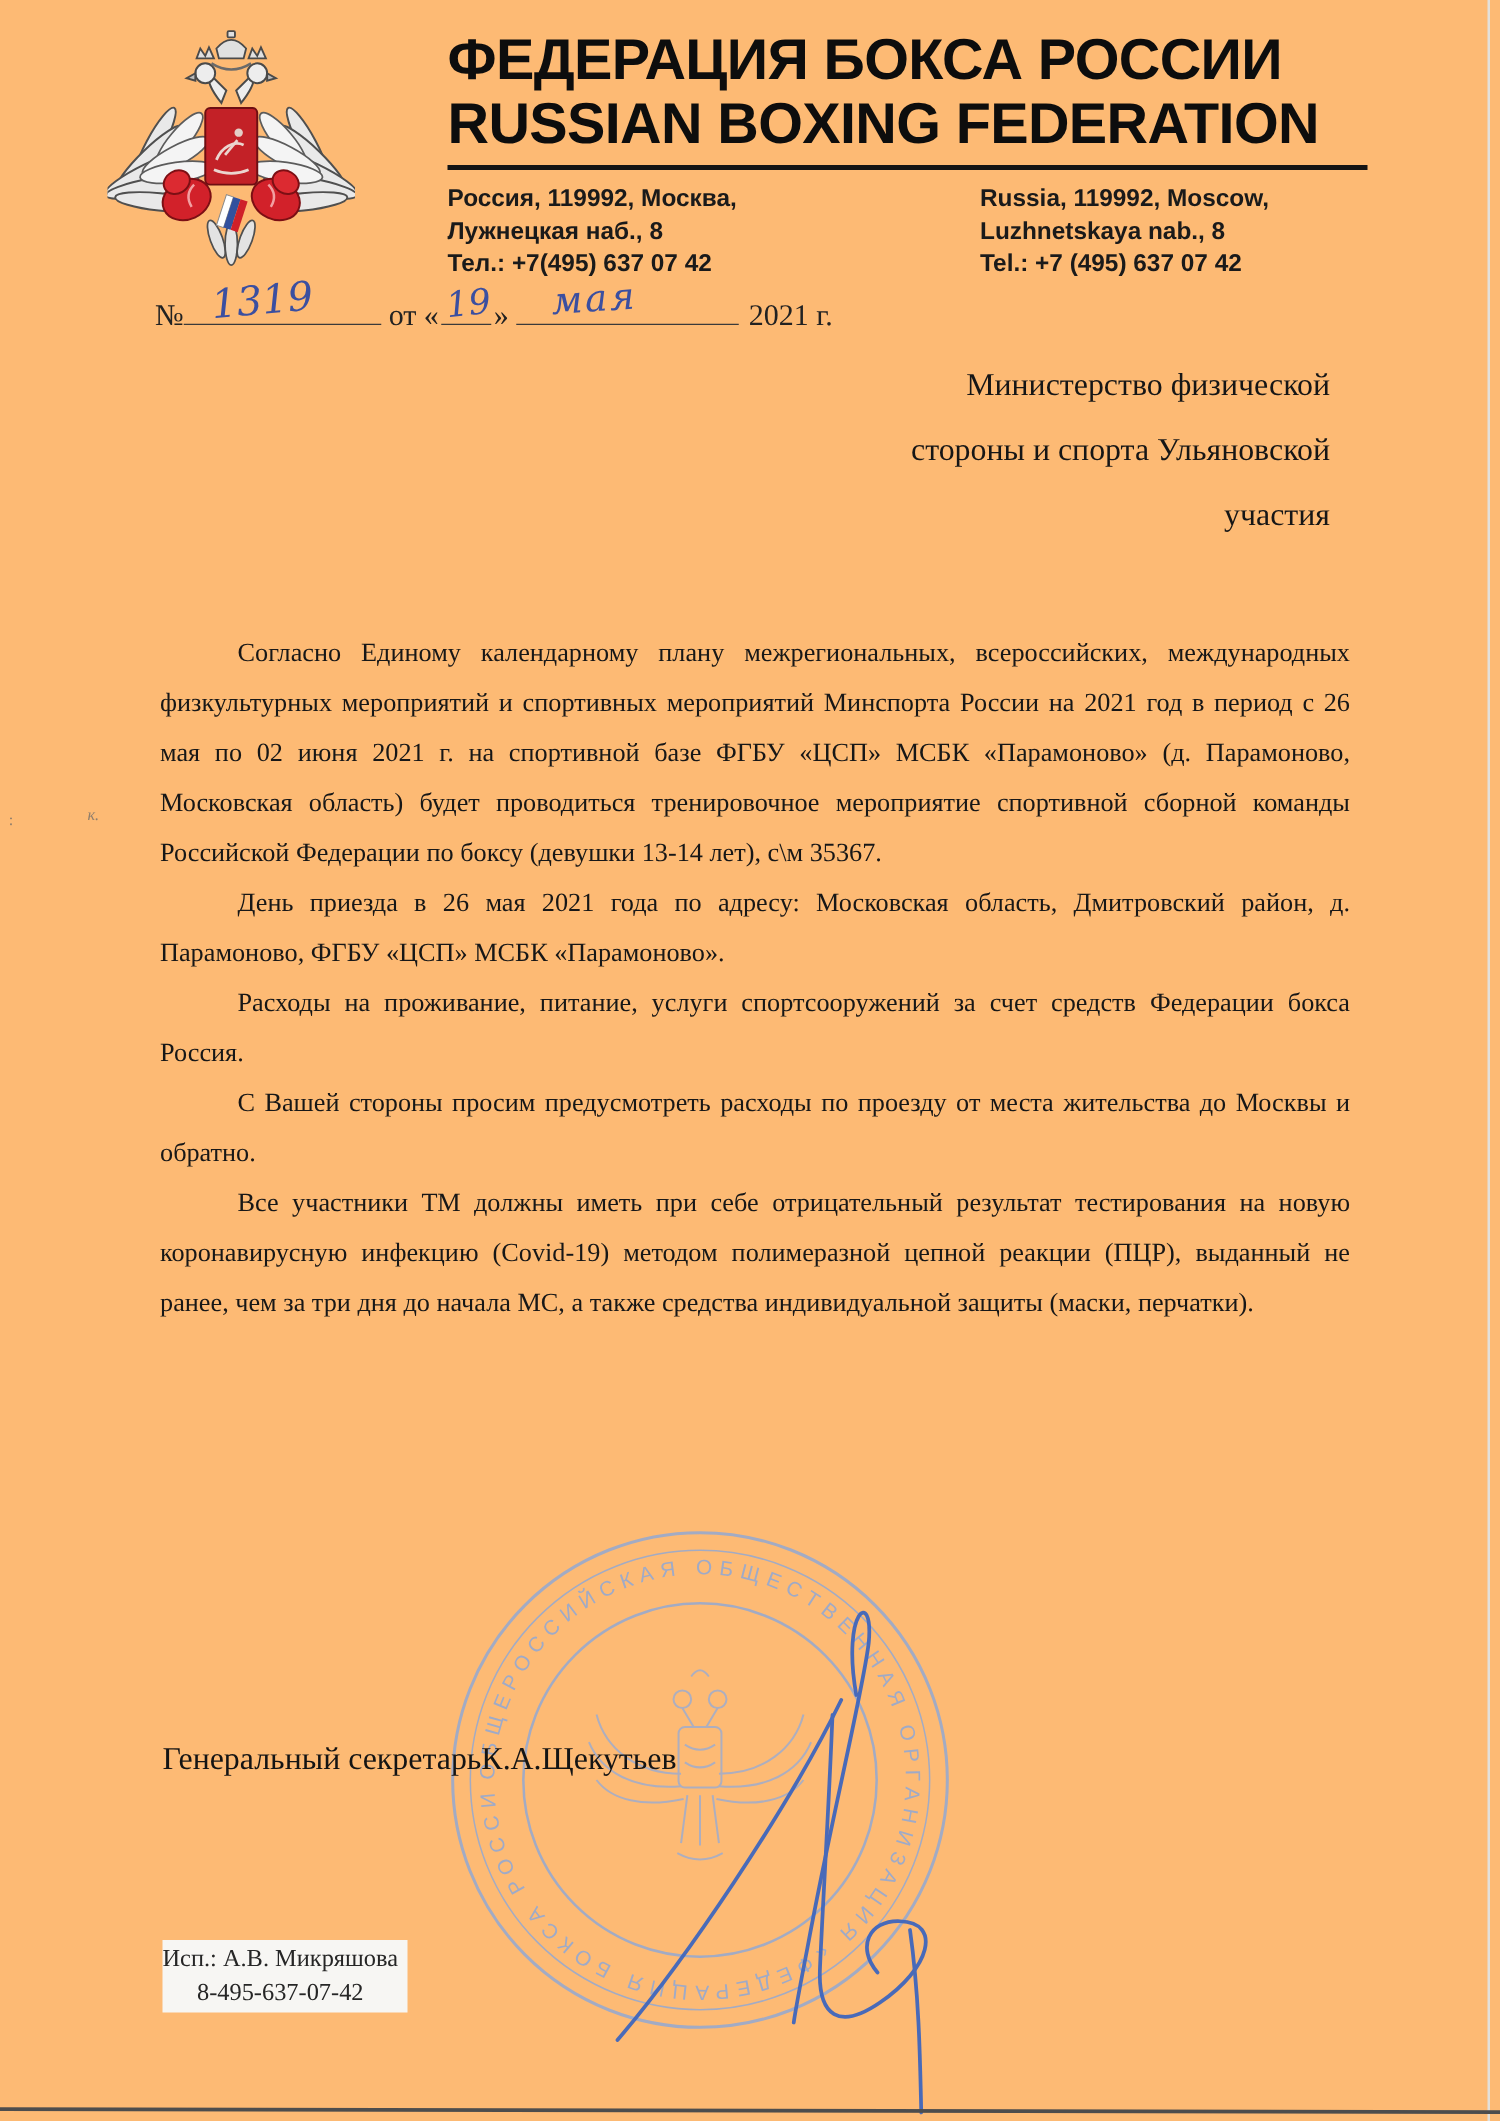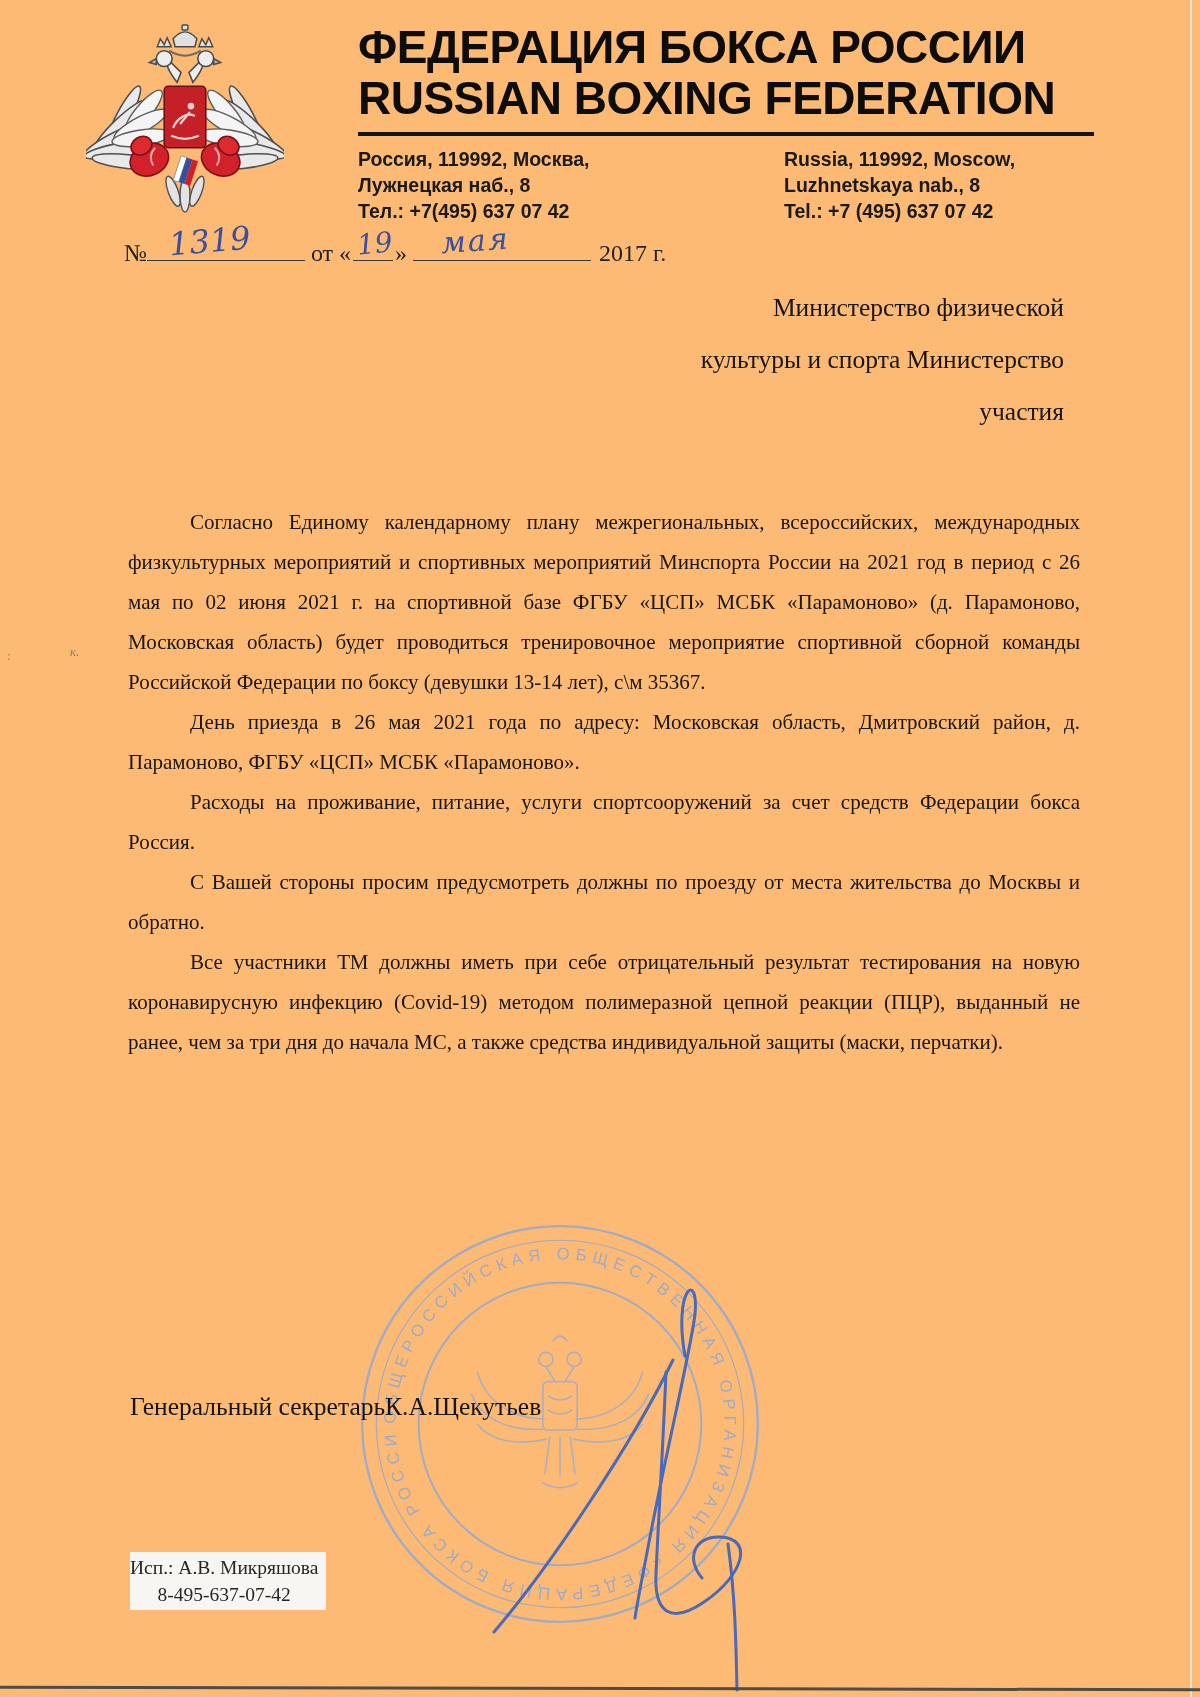--- a/index.html
+++ b/index.html
@@ -172,34 +172,34 @@
         <span class="addr-line">Russia, 119992, Moscow,</span>
         <span class="addr-line">Luzhnetskaya nab., 8</span>
         <span class="addr-line">Tel.: +7 (495) 637 07 42</span>
       </div>
     </div>
   </div>
 
   <div class="refline">
     <span>№</span><span class="blank num"><span class="hand h-num">1319</span></span>
     <span>от «</span><span class="blank day"><span class="hand h-day">19</span></span><span>»</span>
-    <span class="blank month"><span class="hand h-month">мая</span></span><span>2017 г.</span>
+    <span class="blank month"><span class="hand h-month">мая</span></span><span>2021 г.</span>
   </div>
 
   <div class="recipient">
     <span>Министерство физической</span>
-    <span>культуры и спорта Министерство</span>
+    <span>стороны и спорта Ульяновской</span>
     <span>участия</span>
   </div>
 
   <div class="body-text">
     <p>Согласно Единому календарному плану межрегиональных, всероссийских, международных физкультурных мероприятий и спортивных мероприятий Минспорта России на 2021 год в период с 26 мая по 02 июня 2021 г. на спортивной базе ФГБУ «ЦСП» МСБК «Парамоново» (д. Парамоново, Московская область) будет проводиться тренировочное мероприятие спортивной сборной команды Российской Федерации по боксу (девушки 13-14 лет), с\м 35367.</p>
     <p>День приезда в 26 мая 2021 года по адресу: Московская область, Дмитровский район, д. Парамоново, ФГБУ «ЦСП» МСБК «Парамоново».</p>
     <p>Расходы на проживание, питание, услуги спортсооружений за счет средств Федерации бокса Россия.</p>
-    <p>С Вашей стороны просим предусмотреть должны по проезду от места жительства до Москвы и обратно.</p>
+    <p>С Вашей стороны просим предусмотреть расходы по проезду от места жительства до Москвы и обратно.</p>
     <p>Все участники ТМ должны иметь при себе отрицательный результат тестирования на новую коронавирусную инфекцию (Covid-19) методом полимеразной цепной реакции (ПЦР), выданный не ранее, чем за три дня до начала МС, а также средства индивидуальной защиты (маски, перчатки).</p>
   </div>
 
   <svg class="stamp-svg" viewBox="0 0 420 420" aria-hidden="true">
     <g stroke="#8fa8d6" fill="none" opacity="0.82">
       <circle cx="210" cy="210" r="196" stroke-width="2.4"></circle>
       <circle cx="210" cy="210" r="182" stroke-width="1.2"></circle>
       <circle cx="210" cy="210" r="140" stroke-width="2"></circle>
     </g>
     <defs>

